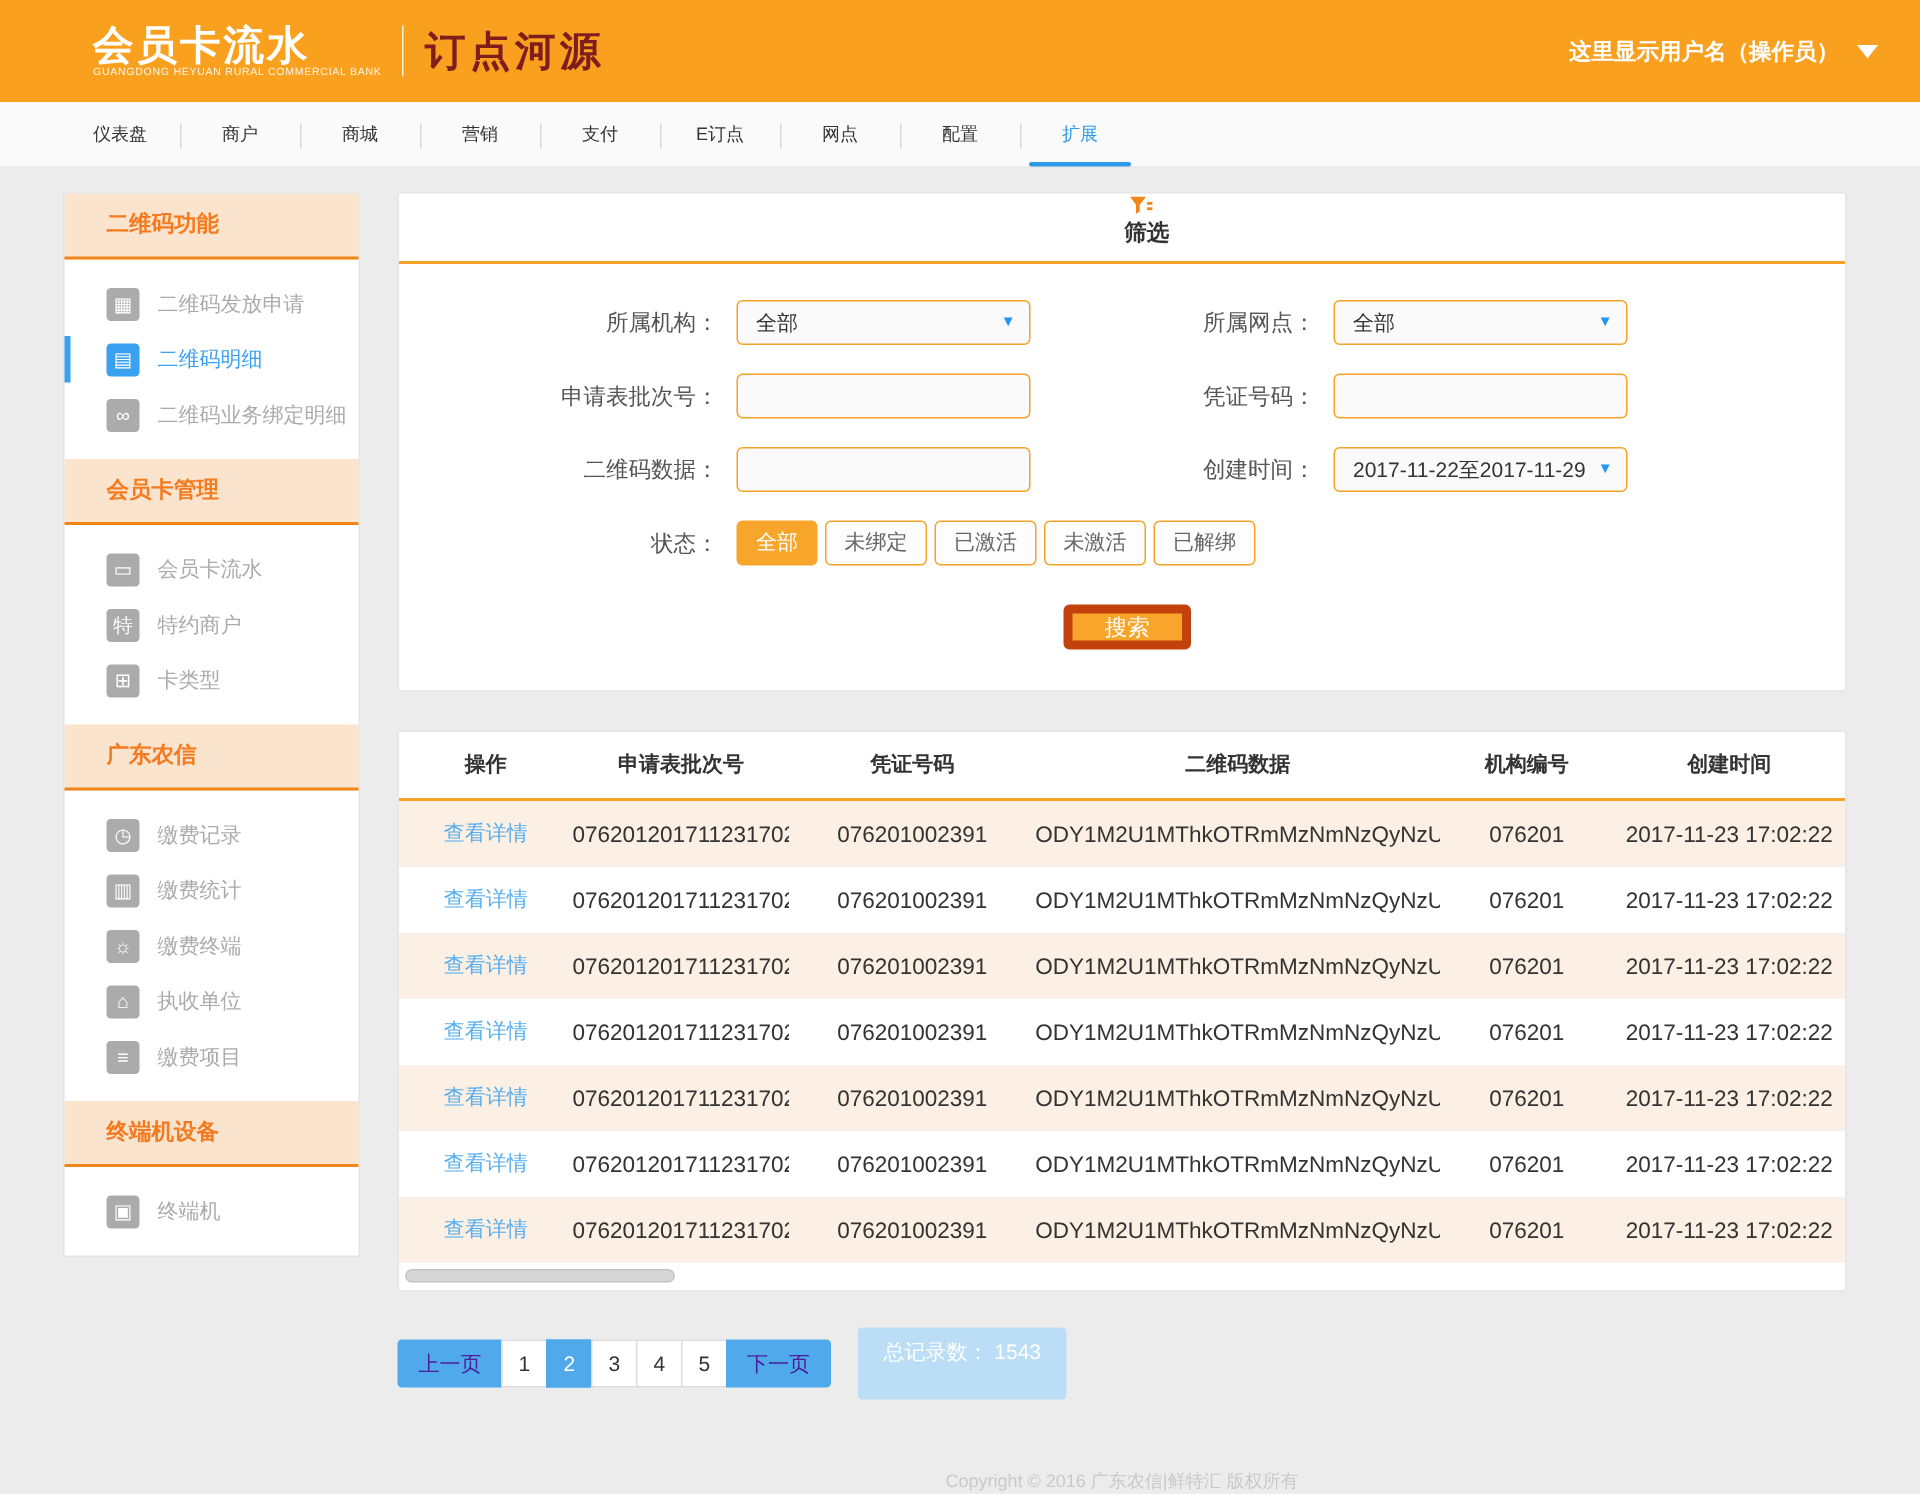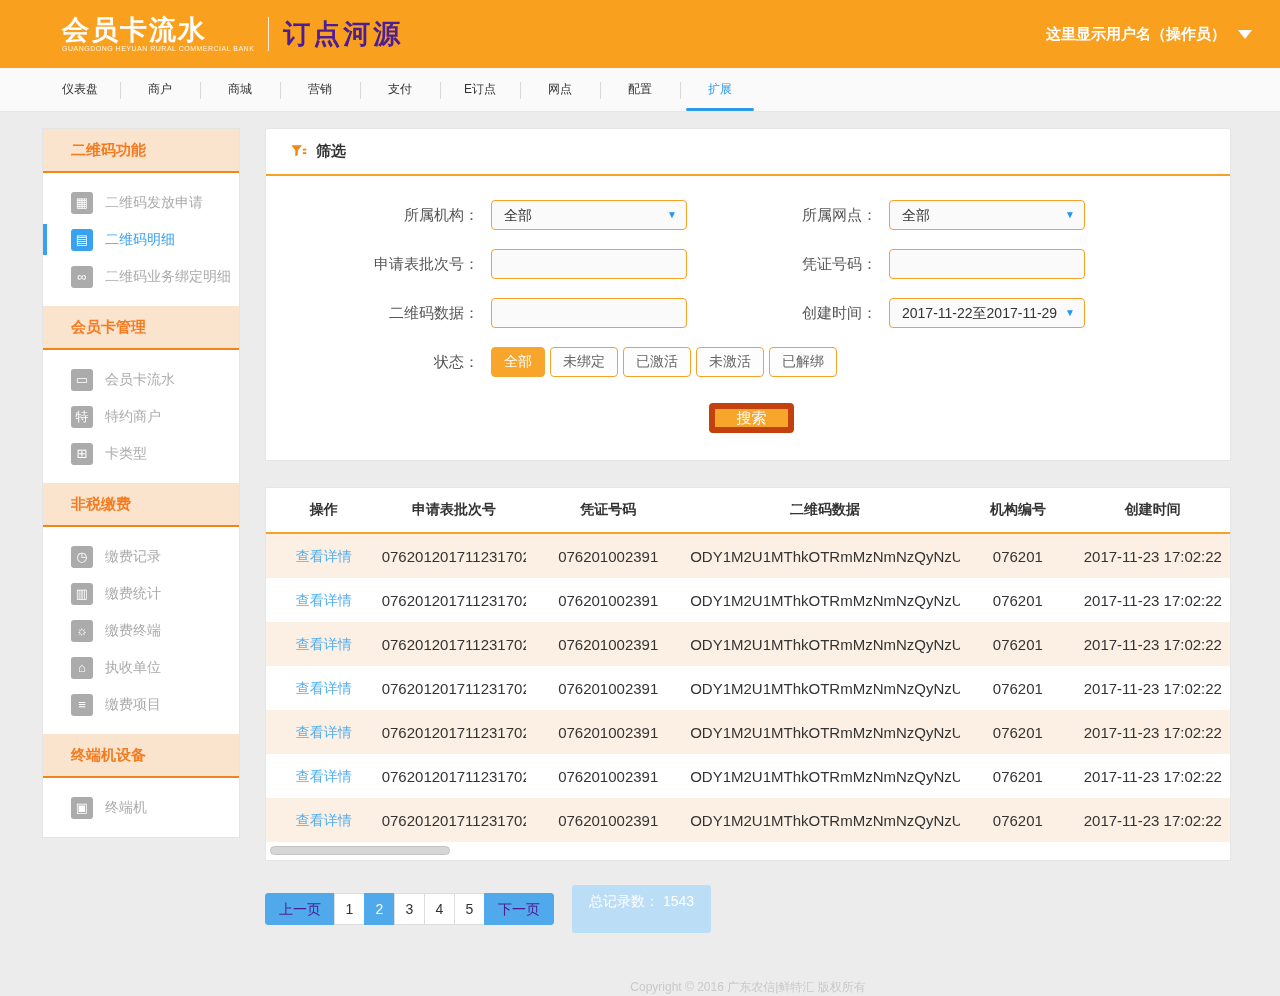--- a/index.html
+++ b/index.html
@@ -9,21 +9,21 @@
     background:#ECECEC; color:#333; overflow:hidden;
   }
   
   .hdr { height:68px; background:#F9A11F; display:flex; align-items:center;
          justify-content:space-between; padding:0 28px 0 62px; }
   .logo { display:flex; align-items:center; color:#fff; }
   .logo-block { display:flex; flex-direction:column; }
   .logo-cn { font-size:27px; font-weight:bold; letter-spacing:2px; line-height:28px; }
   .logo-sub { font-size:7px; letter-spacing:.5px; opacity:.9; margin-top:1px; }
   .logo-sep { width:1px; height:34px; background:rgba(255,255,255,.85); margin:0 14px; }
-  .logo-prod { font-size:27px; font-weight:bold; letter-spacing:3px; color:#4c1d95; }
+  .logo-prod { font-size:27px; font-weight:bold; letter-spacing:3px; color:#7f1d1d; }
   .user { display:flex; align-items:center; color:#fff; font-size:15px;
           font-weight:bold; cursor:pointer; }
   .caret-down { width:0; height:0; border-left:7px solid transparent;
           border-right:7px solid transparent; border-top:9px solid #fff; margin-left:12px; }
   
   .nav { height:44px; background:#FAFAFA; border-bottom:1px solid #E6E6E6;
          display:flex; align-items:stretch; padding-left:40px; }
   .nav-tab { width:80px; position:relative; display:flex; align-items:center;
          justify-content:center; font-size:12px; color:#333; cursor:pointer; }
   .nav-tab + .nav-tab::before { content:""; position:absolute; left:0; top:14px;
@@ -47,21 +47,21 @@
          margin-right:12px; flex:0 0 22px; }
   .s-item.active { color:#3AA0F0; }
   .s-item.active .s-ico { background:#3AA0F0; }
   .s-item.active::before { content:""; position:absolute; left:0; top:3px;
          width:4px; height:31px; background:#3AA0F0; }
   
   .main { flex:1; }
   .card { background:#fff; border:1px solid #E6E6E6; border-radius:2px; }
   
   .f-hd { height:47px; display:flex; align-items:center; padding-left:24px;
-         border-bottom:2px solid #F5A227; }
+         border-bottom:2px solid #F5A227;flex-direction:column; }
   .f-title { font-size:15px; font-weight:bold; margin-left:9px; }
   .f-body { padding-top:24px; }
   .f-row { display:flex; align-items:center; margin-bottom:19px; }
   .f-label { width:225px; text-align:right; font-size:15px; color:#555; padding-right:12px; }
   .f-label2 { width:202px; text-align:right; font-size:15px; color:#555; padding-right:12px; }
   .f-select { width:196px; height:30px; border:1px solid #F5A227; border-radius:4px;
          background:#FAFAFA; position:relative; padding:0 26px 0 12px; line-height:28px;
          font-size:14px; color:#333; cursor:pointer; white-space:nowrap; }
   .f-select .arr { position:absolute; right:9px; top:0; line-height:28px;
          color:#2196F3; font-size:10px; }
@@ -181,21 +181,21 @@
             <span class="s-ico">特</span>
             <span>特约商户</span>
           </div>
           <div class="s-item">
             <span class="s-ico">⊞</span>
             <span>卡类型</span>
           </div>
         </div>
       </div>
       <div class="sec">
-        <div class="sec-hd">非税缴费</div>
+        <div class="sec-hd">广东农信</div>
         <div class="sec-items">
           <div class="s-item">
             <span class="s-ico">◷</span>
             <span>缴费记录</span>
           </div>
           <div class="s-item">
             <span class="s-ico">▥</span>
             <span>缴费统计</span>
           </div>
           <div class="s-item">

